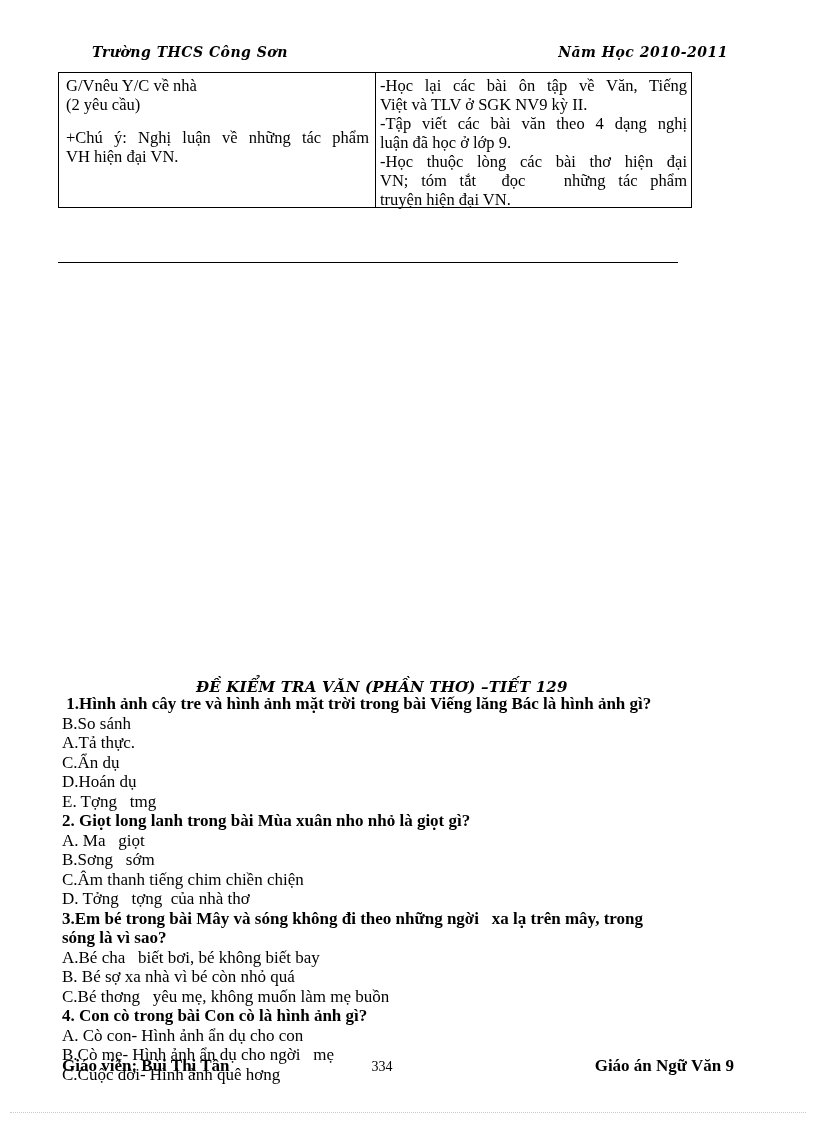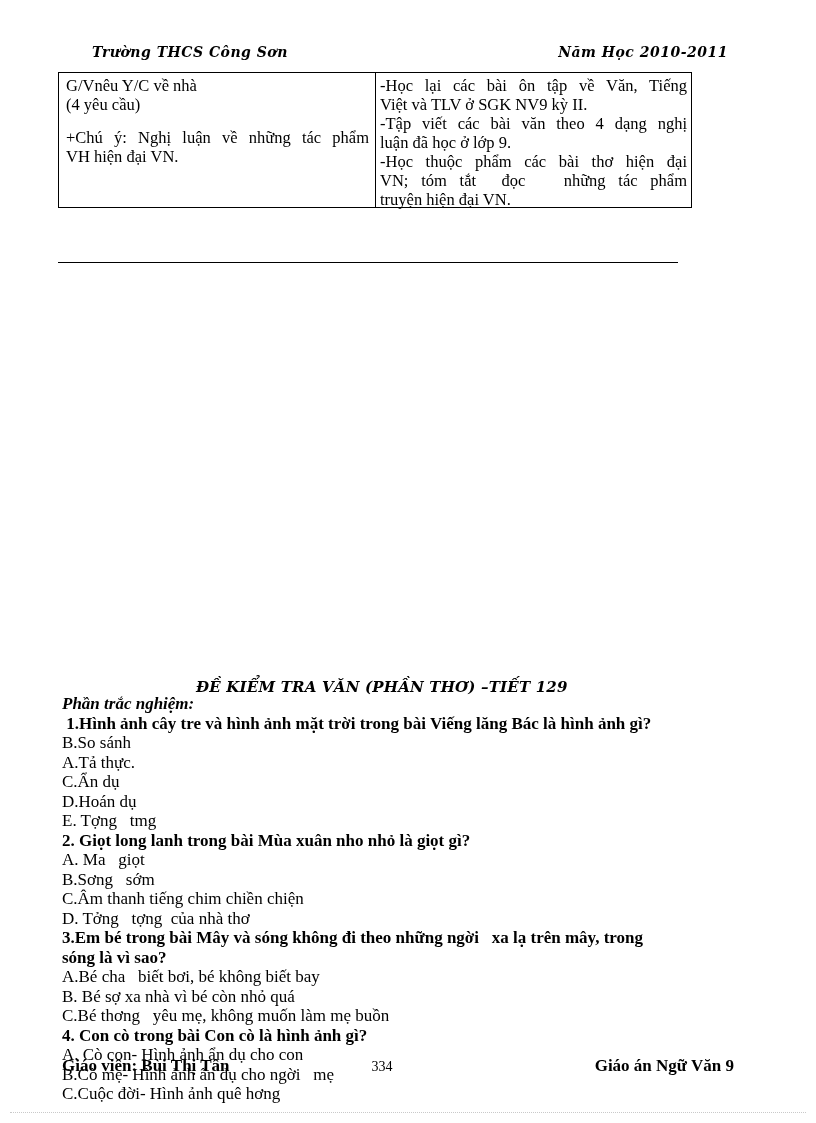--- a/index.html
+++ b/index.html
@@ -167,42 +167,41 @@
 <div class="page">
 
   <div class="header">
     <div class="header-left">Trường THCS Công Sơn</div>
     <div class="header-right">Năm Học 2010-2011</div>
   </div>
 
   <div class="table">
     <div class="col-left">
       <div class="cell-line">G/Vnêu Y/C về nhà</div>
-      <div class="cell-line">(4 yêu cầu)</div>
+      <div class="cell-line">(2 yêu cầu)</div>
       <div class="cell-gap"></div>
       <div class="cell-line justify">+Chú ý: Nghị luận về những tác phẩm</div>
       <div class="cell-line">VH hiện đại VN.</div>
     </div>
     <div class="col-right">
       <div class="cell-line justify">-Học lại các bài ôn tập về Văn, Tiếng</div>
       <div class="cell-line">Việt và TLV ở SGK NV9 kỳ II.</div>
       <div class="cell-line justify">-Tập viết các bài văn theo 4 dạng nghị</div>
       <div class="cell-line">luận đã học ở lớp 9.</div>
-      <div class="cell-line justify">-Học thuộc phẩm các bài thơ hiện đại</div>
+      <div class="cell-line justify">-Học thuộc lòng các bài thơ hiện đại</div>
       <div class="cell-line justify">VN; tóm tắt  đọc   những tác phẩm</div>
       <div class="cell-line">truyện hiện đại VN.</div>
     </div>
   </div>
 
   <div class="separator"></div>
 
   <div class="test-title">ĐỀ KIỂM TRA VĂN (PHẦN THƠ) –TIẾT 129</div>
 
   <div class="quiz">
-    <div class="q-head">Phần trắc nghiệm:</div>
 
     <div class="q-line"> 1.Hình ảnh cây tre và hình ảnh mặt trời trong bài Viếng lăng Bác là hình ảnh gì?</div>
     <div class="a-line">B.So sánh</div>
     <div class="a-line">A.Tả thực.</div>
     <div class="a-line">C.Ẩn dụ</div>
     <div class="a-line">D.Hoán dụ</div>
     <div class="a-line">E. Tợng   tmg</div>
 
     <div class="q-line">2. Giọt long lanh trong bài Mùa xuân nho nhỏ là giọt gì?</div>
     <div class="a-line">A. Ma   giọt</div>

